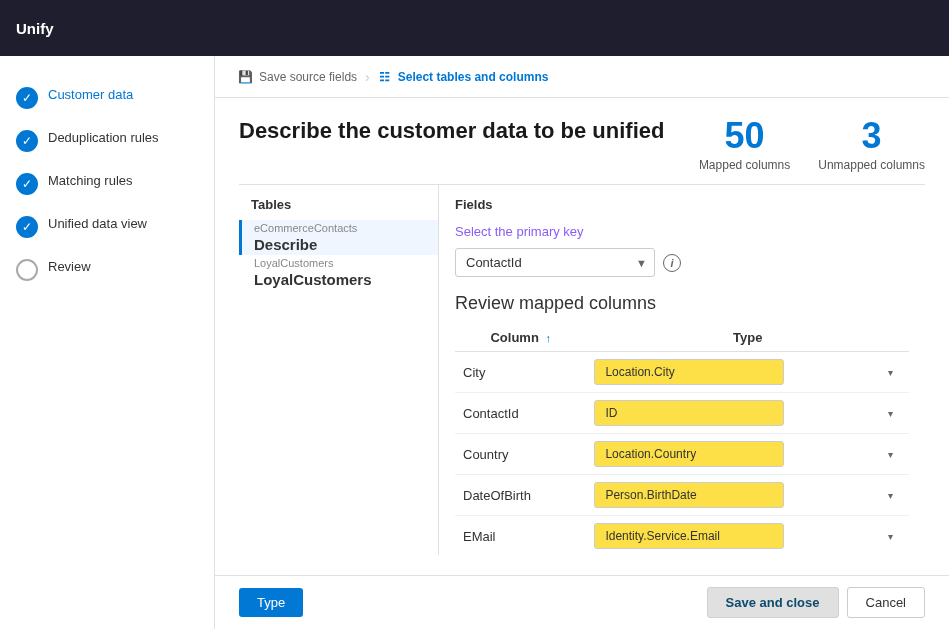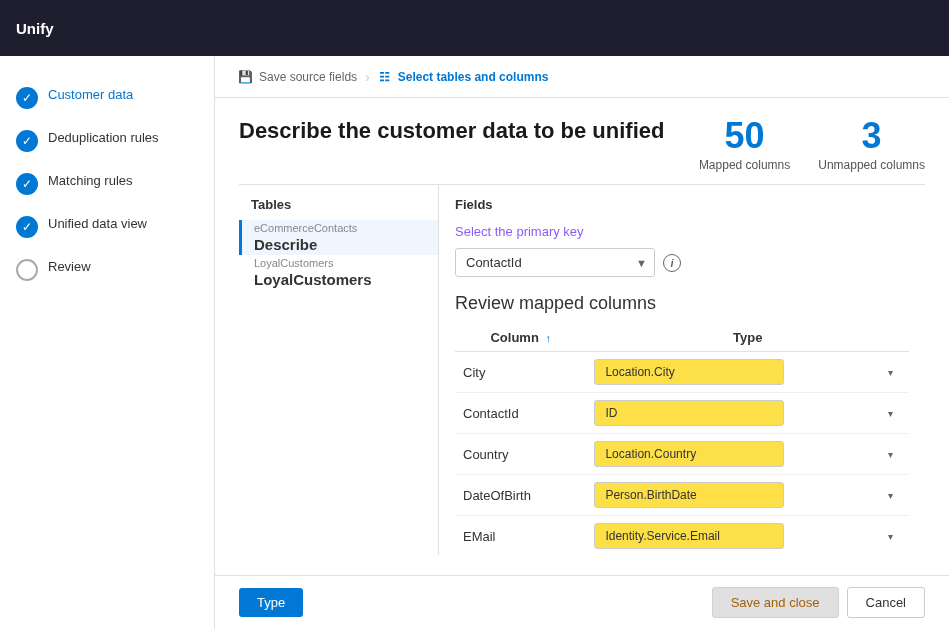--- a/index.html
+++ b/index.html
@@ -348,26 +348,27 @@
       color: #333;
       border: 1px solid #ccc;
       border-radius: 3px;
       padding: 7px 18px;
       font-size: 13px;
       cursor: pointer;
     }
 
     .btn-disabled {
       background: #e0e0e0;
-      color: #a16207;
+      color: #0c4a6e;
       border: 1px solid #d0d0d0;
       border-radius: 3px;
       padding: 7px 18px;
       font-size: 13px;
       cursor: not-allowed;
+      font-weight: bold;
     }
 
     
     ::-webkit-scrollbar { width: 6px; height: 6px; }
     ::-webkit-scrollbar-track { background: #f1f1f1; }
     ::-webkit-scrollbar-thumb { background: #ccc; border-radius: 3px; }
   </style>
 </head>
 <body>
 

